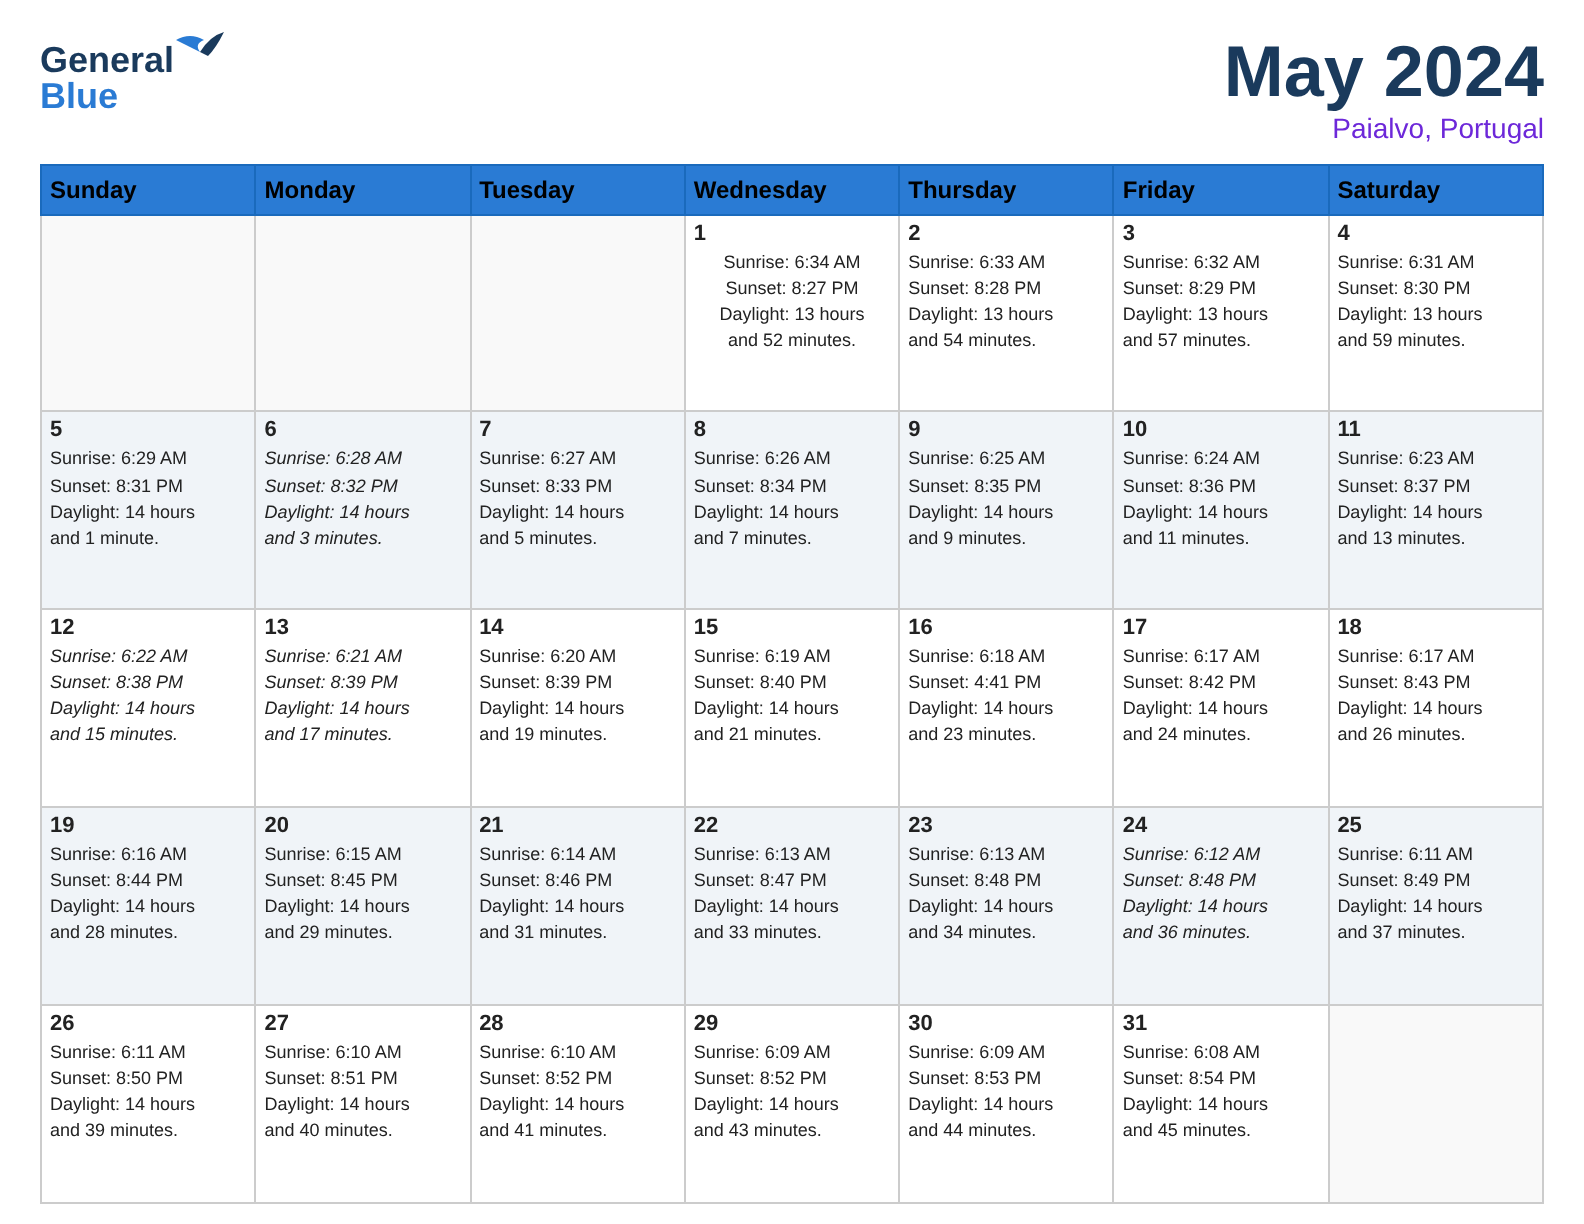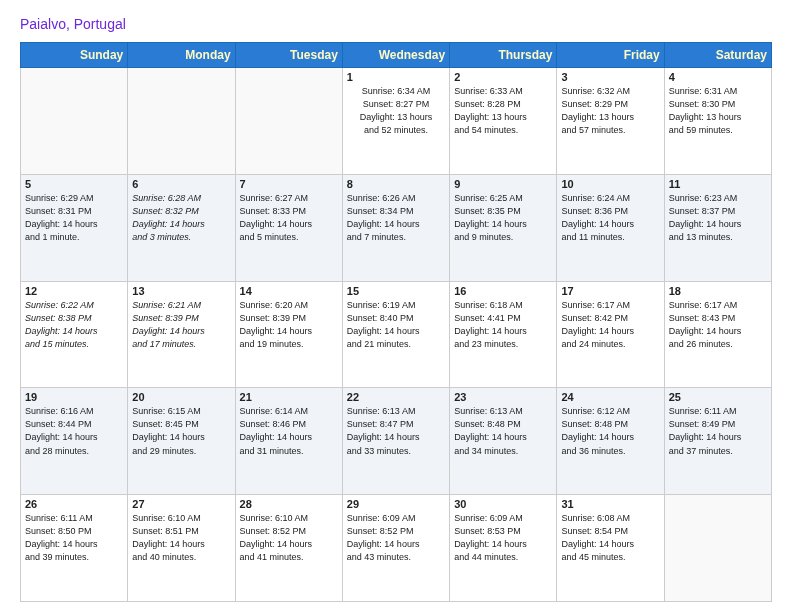--- a/index.html
+++ b/index.html
@@ -41,25 +41,25 @@
       font-size: 14px;
       color: #6d28d9;
     }
     .calendar {
       width: 100%;
       border-collapse: collapse;
       flex: 1;
     }
     .calendar th {
       background: #2a7bd4;
-      color: #fef9c3;
+      color: #000000;
       font-size: 12px;
       font-weight: bold;
       padding: 5px 4px;
-      text-align: right;
+      text-align: left;
       border: 1px solid #1a6abc;
     }
     .calendar td {
       border: 1px solid #ccc;
       vertical-align: top;
       padding: 3px 4px;
       width: calc(100% / 7);
       font-size: 9.5px;
       color: #222;
       background: #fff;
@@ -81,21 +81,32 @@
     }
     .row-shade td {
       background: #f0f4f8;
     }
   </style>
 </head>
 <body>
 
 <div class="page">
   <div class="header">
+    <div class="logo">
+      <svg width="110" height="45" viewBox="0 0 110 45">
+
+        <text x="0" y="20" font-family="Arial" font-size="18" font-weight="bold" fill="#1a3a5c">General</text>
+        <text x="0" y="38" font-family="Arial" font-size="18" font-weight="bold" fill="#2a7bd4">Blue</text>
+
+        <path d="M68,4 Q75,0 82,4 Q77,6 80,10 Q74,7 68,4Z" fill="#2a7bd4"></path>
+        <path d="M80,10 Q85,2 92,0 Q88,8 84,12 Q82,11 80,10Z" fill="#1a3a5c"></path>
+      </svg>
+    </div>
     <div class="title-area">
+      <div class="month-title">May 2024</div>
       <div class="location">Paialvo, Portugal</div>
     </div>
   </div>
 
   <table class="calendar">
     <thead>
       <tr>
         <th>Sunday</th>
         <th>Monday</th>
         <th>Tuesday</th>
@@ -272,21 +283,21 @@
           </td>
           <td>
             <span class="day-num">23</span>
             <div class="day-info" style="white-space: pre-line;">Sunrise: 6:13 AM
 Sunset: 8:48 PM
 Daylight: 14 hours
 and 34 minutes.</div>
           </td>
           <td>
             <span class="day-num">24</span>
-            <div class="day-info" style="white-space: pre-line;">Sunrise: 6:12 AM
+            <div class="day-info" style="white-space: pre-line; font-style: italic;">Sunrise: 6:12 AM
 Sunset: 8:48 PM
 Daylight: 14 hours
 and 36 minutes.</div>
           </td>
           <td>
             <span class="day-num">25</span>
             <div class="day-info" style="white-space: pre-line;">Sunrise: 6:11 AM
 Sunset: 8:49 PM
 Daylight: 14 hours
 and 37 minutes.</div>

